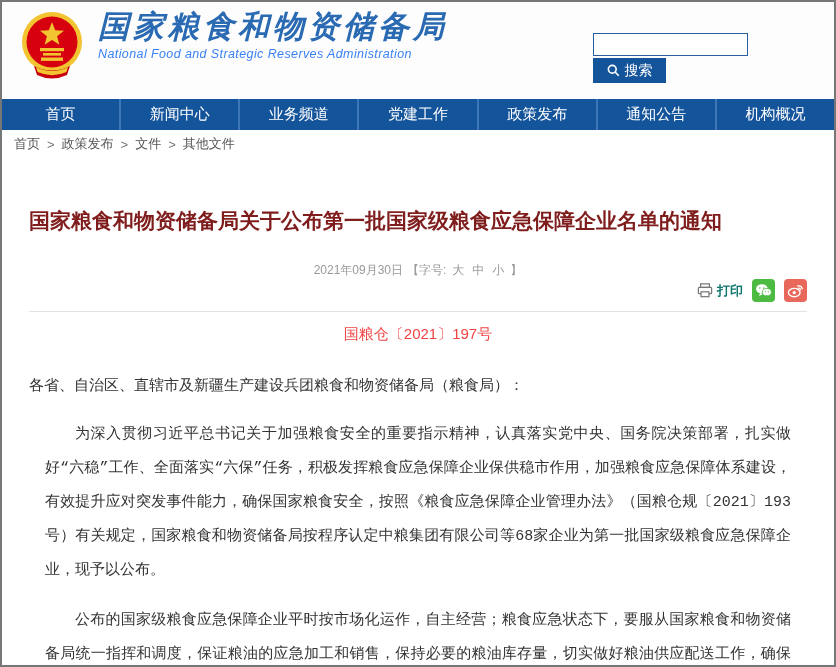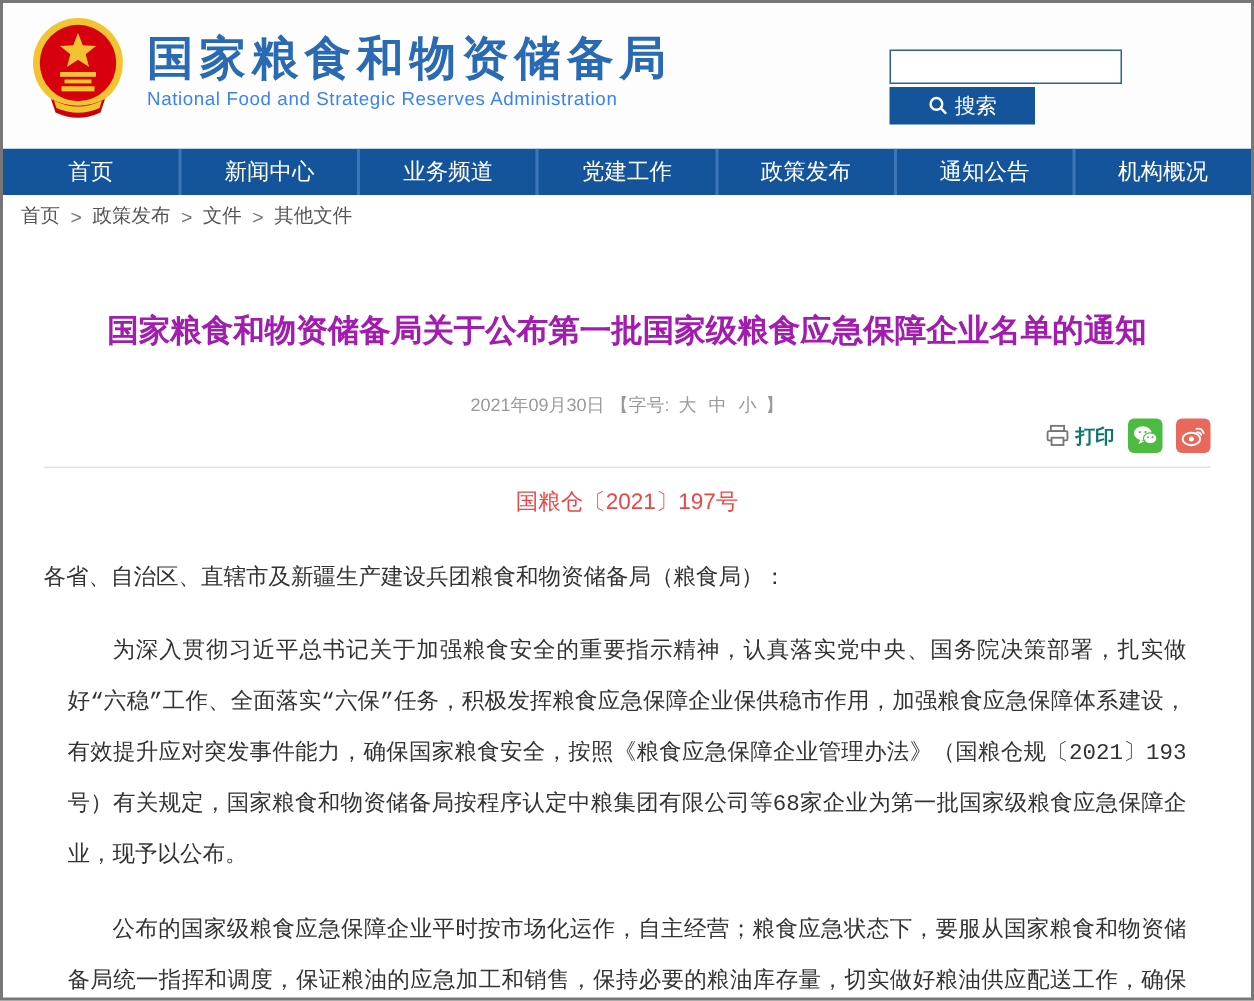--- a/index.html
+++ b/index.html
@@ -1,42 +1,42 @@
 <!DOCTYPE html>
 <html><head>
 <meta charset="utf-8">
 <style>
   html,body{margin:0;padding:0;background:#8a8a8a;}
   body{width:836px;height:667px;font-family:"Liberation Sans","DejaVu Sans",sans-serif;}
   .frame{box-sizing:border-box;width:836px;height:667px;background:#ffffff;border:2px solid #777;overflow:hidden;}
 
   
   .site-header{position:relative;height:97px;background:#fdfdfd;}
-  .masthead{position:absolute;left:18px;top:8px;display:flex;align-items:center;}
+  .masthead{position:absolute;left:18px;top:8px;display:flex;align-items:flex-start;font-style:italic;}
   .emblem{width:64px;height:74px;flex:0 0 auto;}
   .titles{margin-left:14px;}
   .title-cn{font-size:31px;font-weight:bold;color:#2a6ab2;letter-spacing:4px;line-height:34px;}
   .title-en{font-size:12.5px;color:#3b82f6;margin-top:3px;letter-spacing:0.4px;}
   .search-area{position:absolute;right:86px;top:31px;width:155px;}
   .search-input{box-sizing:border-box;width:155px;height:23px;border:1px solid #2a5f9e;background:#fff;font-size:12px;padding:0 5px;outline:none;}
-  .search-btn{margin-top:2px;width:97px;height:25px;background:#14549b;color:#fff;border:none;font-size:14px;display:flex;align-items:center;justify-content:center;gap:5px;cursor:pointer;}
+  .search-btn{margin-top:2px;width:73px;height:25px;background:#14549b;color:#fff;border:none;font-size:14px;display:flex;align-items:center;justify-content:center;gap:5px;cursor:pointer;}
 
   
   .nav{display:flex;height:31px;background:#14549b;}
   .nav-item{flex:1;display:flex;align-items:center;justify-content:center;color:#ffffff;font-size:15px;cursor:pointer;border-right:2px solid #3d77b8;}
   .nav-item:last-child{border-right:none;}
 
   
   .breadcrumb{height:28px;display:flex;align-items:center;padding-left:12px;font-size:13px;color:#555;gap:7px;background:#fff;}
   .crumb{cursor:pointer;}
   .crumb-sep{color:#777;}
 
   
   .article{padding:0 27px;}
-  .article-title{margin-top:48px;text-align:center;font-size:21px;font-weight:600;color:#a21caf;line-height:30px;}
+  .article-title{margin-top:48px;font-size:21px;font-weight:600;color:#7f1d1d;line-height:30px;}
   .meta-row{margin-top:26px;display:flex;align-items:center;font-size:12px;color:#999;padding-bottom:9px;border-bottom:1px solid #e3e3e3;flex-direction:column;}
   .meta-left{display:flex;align-items:center;gap:4px;}
   .fs-ctl{cursor:pointer;color:#999;margin:0 2px;}
   .meta-right{margin-left:auto;display:flex;align-items:center;gap:9px;}
   .print-link{display:flex;align-items:center;gap:4px;color:#0f766e;font-size:13px;cursor:pointer;font-weight:bold;}
   .share-icon{width:23px;height:23px;border-radius:4px;display:flex;align-items:center;justify-content:center;cursor:pointer;}
   .share-wechat{background:#4dba42;}
   .share-weibo{background:#e8695c;}
 
   .doc-number{text-align:center;font-size:15px;color:#ef4444;margin-top:13px;margin-bottom:6px;}

